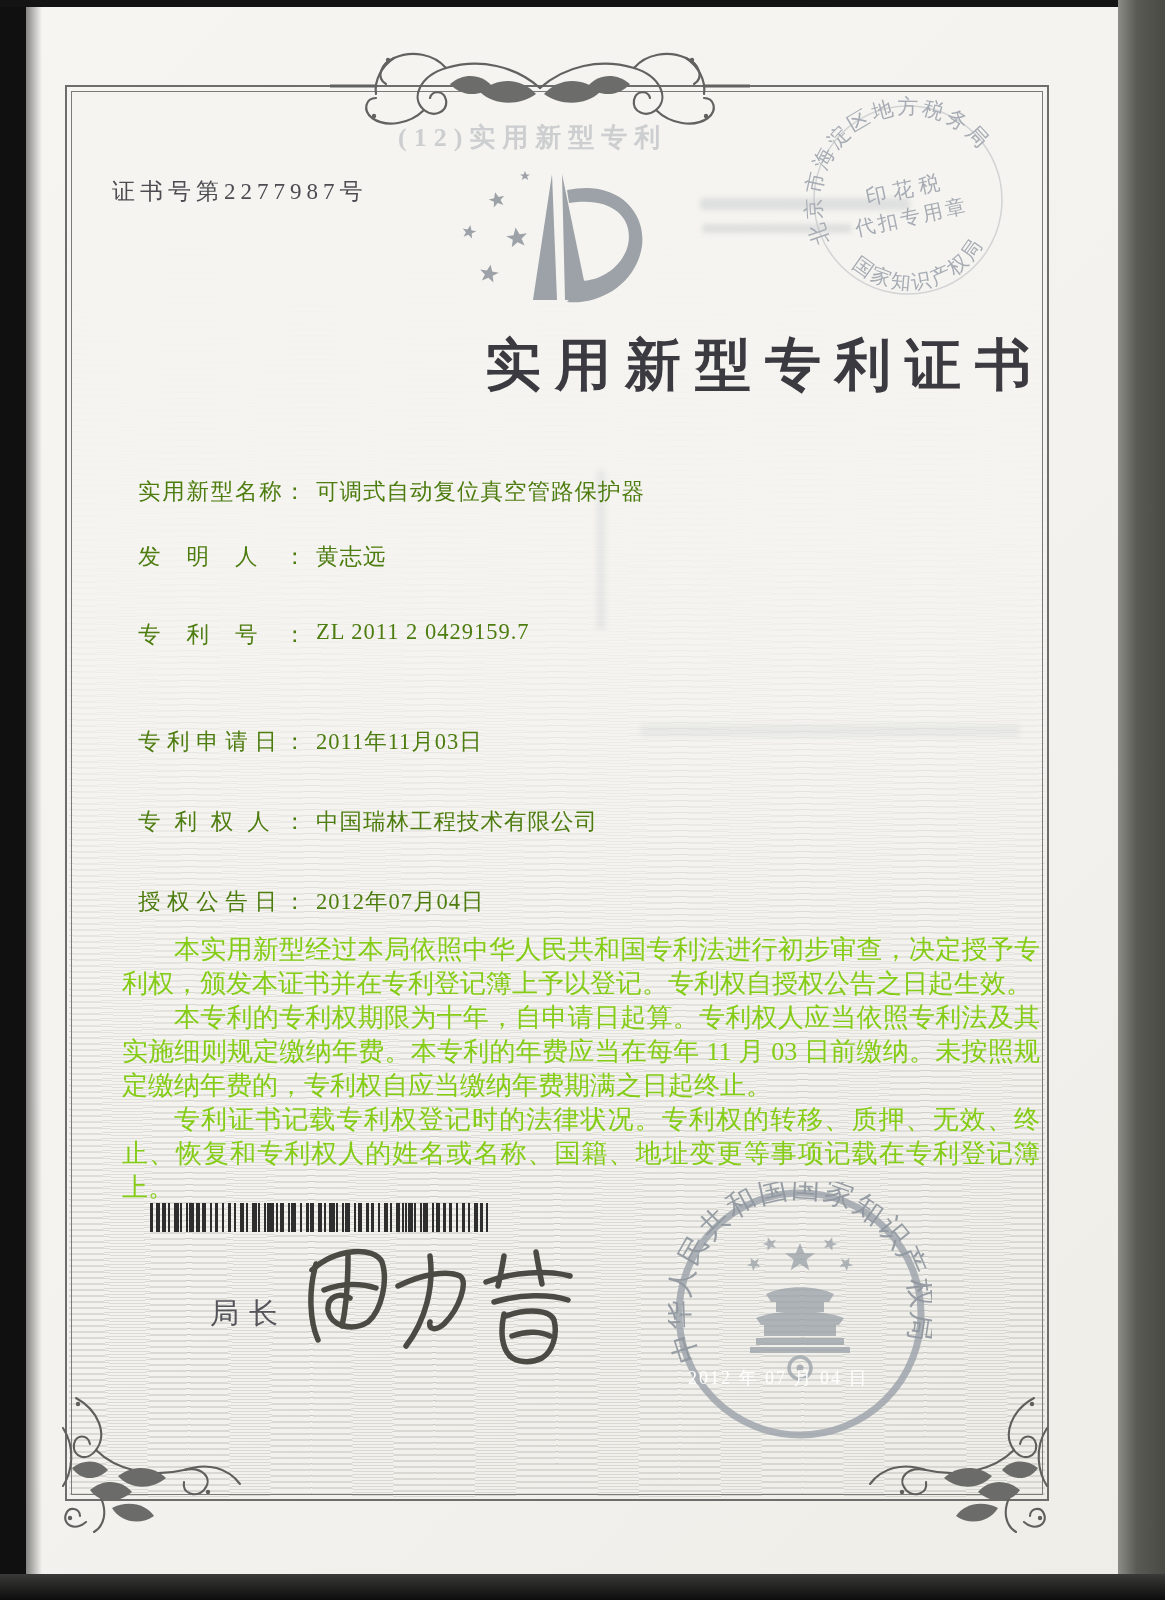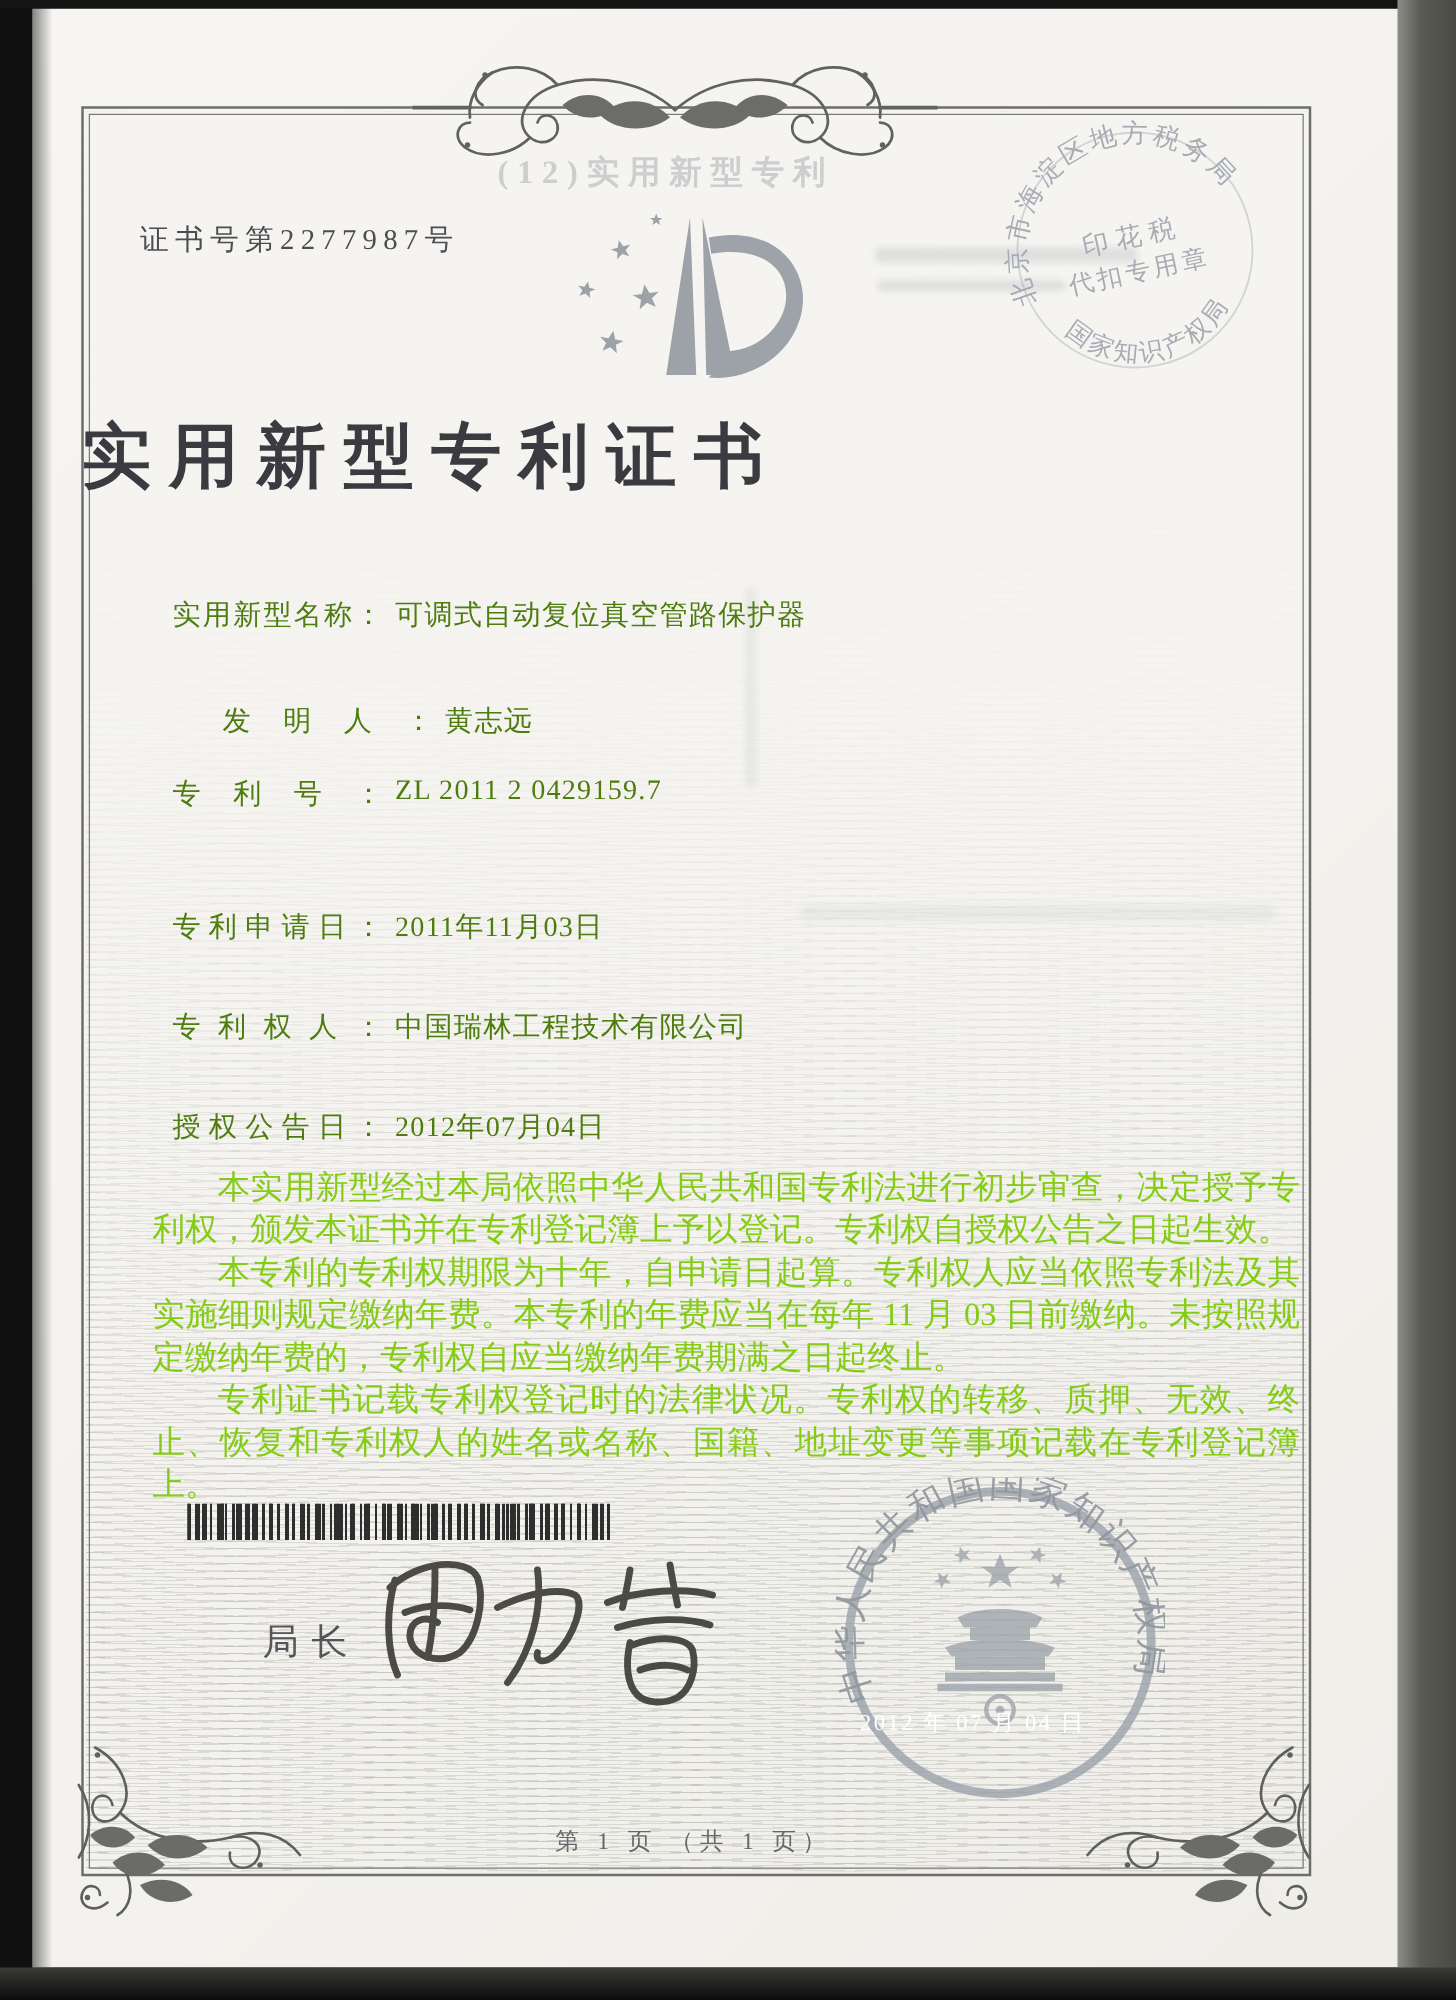--- a/index.html
+++ b/index.html
@@ -30,21 +30,21 @@
       background:linear-gradient(180deg,#f5f4f0 0%,rgba(245,244,240,.93) 32%,
                  rgba(245,244,240,.6) 52%,rgba(245,244,240,.22) 70%,rgba(245,244,240,0) 86%);}
 
   .orn{position:absolute;pointer-events:none;}
 
   
   .cert-no{position:absolute;left:112px;top:176px;font-size:23px;letter-spacing:5px;color:#4c4c52;}
   .ghost-header{position:absolute;left:398px;top:120px;font-size:26px;letter-spacing:7px;
       color:rgba(163,168,176,.5);filter:blur(.6px);font-weight:600;}
   .smudge{position:absolute;background:rgba(180,184,190,.34);filter:blur(2.5px);border-radius:4px;}
-  .title{position:absolute;left:65px;top:328px;width:980px;text-align:left;
+  .title{position:absolute;left:65px;top:328px;width:980px;text-align:right;
       font-size:56px;font-weight:600;letter-spacing:14px;color:#3a3a40;}
   .field{position:absolute;left:138px;font-size:22.5px;color:#4d7c0f;white-space:nowrap;}
   .flabel{display:inline-block;width:168px;text-align:justify;text-align-last:justify;
       vertical-align:top;}
   .fvalue{margin-left:10px;letter-spacing:1px;}
   .paras{position:absolute;left:122px;top:933px;width:918px;font-size:26px;line-height:34px;
       color:#84cc16;text-align:justify;}
   .paras p{margin:0;text-indent:2em;}
   .barcode{position:absolute;left:150px;top:1203px;width:338px;height:29px;
       background:
@@ -150,21 +150,21 @@
     </text>
     <text x="110" y="106" font-size="21" fill="#a6abb4" text-anchor="middle" letter-spacing="6">印花税</text>
     <text x="110" y="134" font-size="20" fill="#a6abb4" text-anchor="middle" letter-spacing="3">代扣专用章</text>
   </svg>
 
   <div class="title">实用新型专利证书</div>
 
   <div class="field" style="top:476px;">
     <span class="flabel">实用新型名称：</span><span class="fvalue">可调式自动复位真空管路保护器</span>
   </div>
-  <div class="field" style="top:561px;margin-left:40px;">
+  <div class="field" style="top:541px;">
     <span class="flabel">发明人：</span><span class="fvalue">黄志远</span>
   </div>
   <div class="field" style="top:619px;">
     <span class="flabel">专利号：</span><span class="fvalue">ZL 2011 2 0429159.7</span>
   </div>
   <div class="field" style="top:726px;">
     <span class="flabel">专利申请日：</span><span class="fvalue">2011年11月03日</span>
   </div>
   <div class="field" style="top:806px;">
     <span class="flabel">专利权人：</span><span class="fvalue">中国瑞林工程技术有限公司</span>
@@ -220,18 +220,17 @@
       <path d="M88,136 C110,127 154,127 176,136 L171,143 L93,143 Z"></path>
       <rect x="96" y="143" width="72" height="11"></rect>
       <rect x="88" y="156" width="88" height="7"></rect>
       <rect x="82" y="165" width="100" height="6"></rect>
       <circle cx="132" cy="186" r="11" fill="none" stroke="#99a0a8" stroke-width="3.5"></circle>
       <circle cx="132" cy="186" r="3.5"></circle>
     </g>
   </svg>
   <div class="seal-date">2012 年 07 月 04 日</div>
 
-  <div class="footer">第 1 页 （共 1 页）</div>
 
   <div class="scan-band-top"></div>
   <div class="scan-band-right"></div>
   <div class="scan-band-bottom"></div>
 </div>
 
 </body></html>

